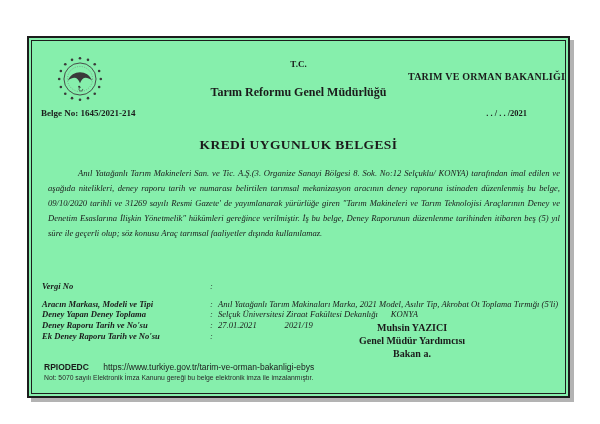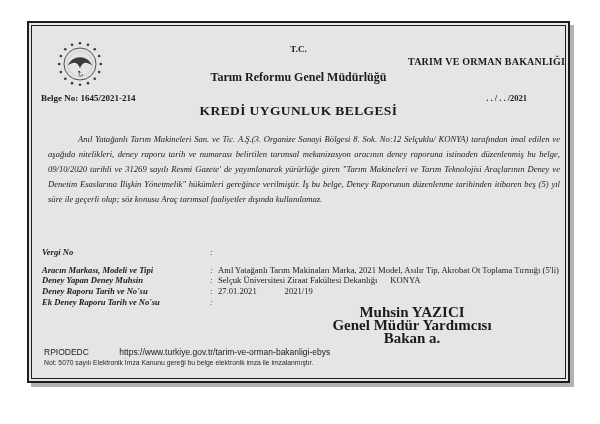--- a/index.html
+++ b/index.html
@@ -4,22 +4,22 @@
 <style>
   html,body{margin:0;padding:0;}
   body{
     width:600px;height:424px;position:relative;
     background:#ffffff;
     font-family:"Liberation Serif","DejaVu Serif",serif;
     color:#1b1b1b;
     overflow:hidden;
   }
   .page{
-    position:absolute;left:27px;top:21px;width:539px;height:358px;
-    background:#e5e5e5;
+    position:absolute;left:27px;top:36px;width:539px;height:358px;
+    background:#86efac;
     border:2.5px solid #1c1c1c;
     box-shadow:4px 4px 0 #b3b3b3;
   }
   .page-inner{
     position:absolute;inset:2px;
     border:1px solid #1c1c1c;
   }
   .logo{
     position:absolute;left:22px;top:12px;width:52px;height:52px;
   }
@@ -31,45 +31,45 @@
   .hdr-directorate{font-weight:bold;font-size:12px;}
   .belge-row{
     display:flex;justify-content:space-between;align-items:flex-end;
     margin:8px 38px 0 9px;
   }
   .belge-no{font-weight:bold;font-size:9px;}
   .belge-no .num{font-weight:bold;margin-top:44px;}
   .doc-date{font-weight:bold;font-size:8.5px;}
   .doc-title{
     text-align:center;font-weight:bold;font-size:13.5px;
-    letter-spacing:.4px;margin-top:0;
+    letter-spacing:.4px;margin-top:19px;
   }
   .body-par{
     margin:13px 5px 0 16px;
     font-style:italic;font-size:8.6px;line-height:15px;
     text-align:justify;text-indent:30px;
   }
   .fields{margin:40px 5px 0 10px;font-size:8.6px;}
   .field-row{display:flex;line-height:10.8px;}
   .field-row.gap-after{margin-bottom:7px;}
   .field-label{
     width:168px;flex:0 0 168px;
     font-weight:bold;font-style:italic;
   }
   .field-colon{width:8px;flex:0 0 8px;font-style:italic;}
-  .field-value{flex:1;white-space:pre-wrap;}
+  .field-value{flex:1;font-style:italic;white-space:pre-wrap;}
   .signature{
     position:absolute;right:28px;top:280px;width:250px;
-    text-align:center;font-weight:bold;font-size:15px;line-height:13px;
+    text-align:center;font-weight:bold;font-size:10px;line-height:13px;
   }
   .footer{
     position:absolute;left:12px;bottom:12px;
   }
   .footer-line1{font-size:8.5px;font-family:"Liberation Sans","DejaVu Sans",sans-serif;}
-  .footer-code{font-weight:normal;margin-right:28px;}
+  .footer-code{font-weight:bold;margin-right:12px;}
   .footer-url{color:#1b1b1b;text-decoration:none;}
   .footer-note{
     font-size:6.8px;color:#2a2a2a;margin-top:2px;
     font-family:"Liberation Sans","DejaVu Sans",sans-serif;
   }
 </style>
 </head>
 <body>
 
 <div class="page">
@@ -124,21 +124,21 @@
         <span class="field-label">Vergi No</span>
         <span class="field-colon">:</span>
         <span class="field-value"></span>
       </div>
       <div class="field-row">
         <span class="field-label">Aracın Markası, Modeli ve Tipi</span>
         <span class="field-colon">:</span>
         <span class="field-value">Anıl Yatağanlı Tarım Makinaları Marka, 2021 Model, Asılır Tip, Akrobat Ot Toplama Tırmığı (5'li)</span>
       </div>
       <div class="field-row">
-        <span class="field-label">Deney Yapan Deney Muhsin</span>
+        <span class="field-label">Deney Yapan Deney Toplama</span>
         <span class="field-colon">:</span>
         <span class="field-value">Selçuk Üniversitesi Ziraat Fakültesi Dekanlığı      KONYA</span>
       </div>
       <div class="field-row">
         <span class="field-label">Deney Raporu Tarih ve No'su</span>
         <span class="field-colon">:</span>
         <span class="field-value">27.01.2021             2021/19</span>
       </div>
       <div class="field-row">
         <span class="field-label">Ek Deney Raporu Tarih ve No'su</span>

